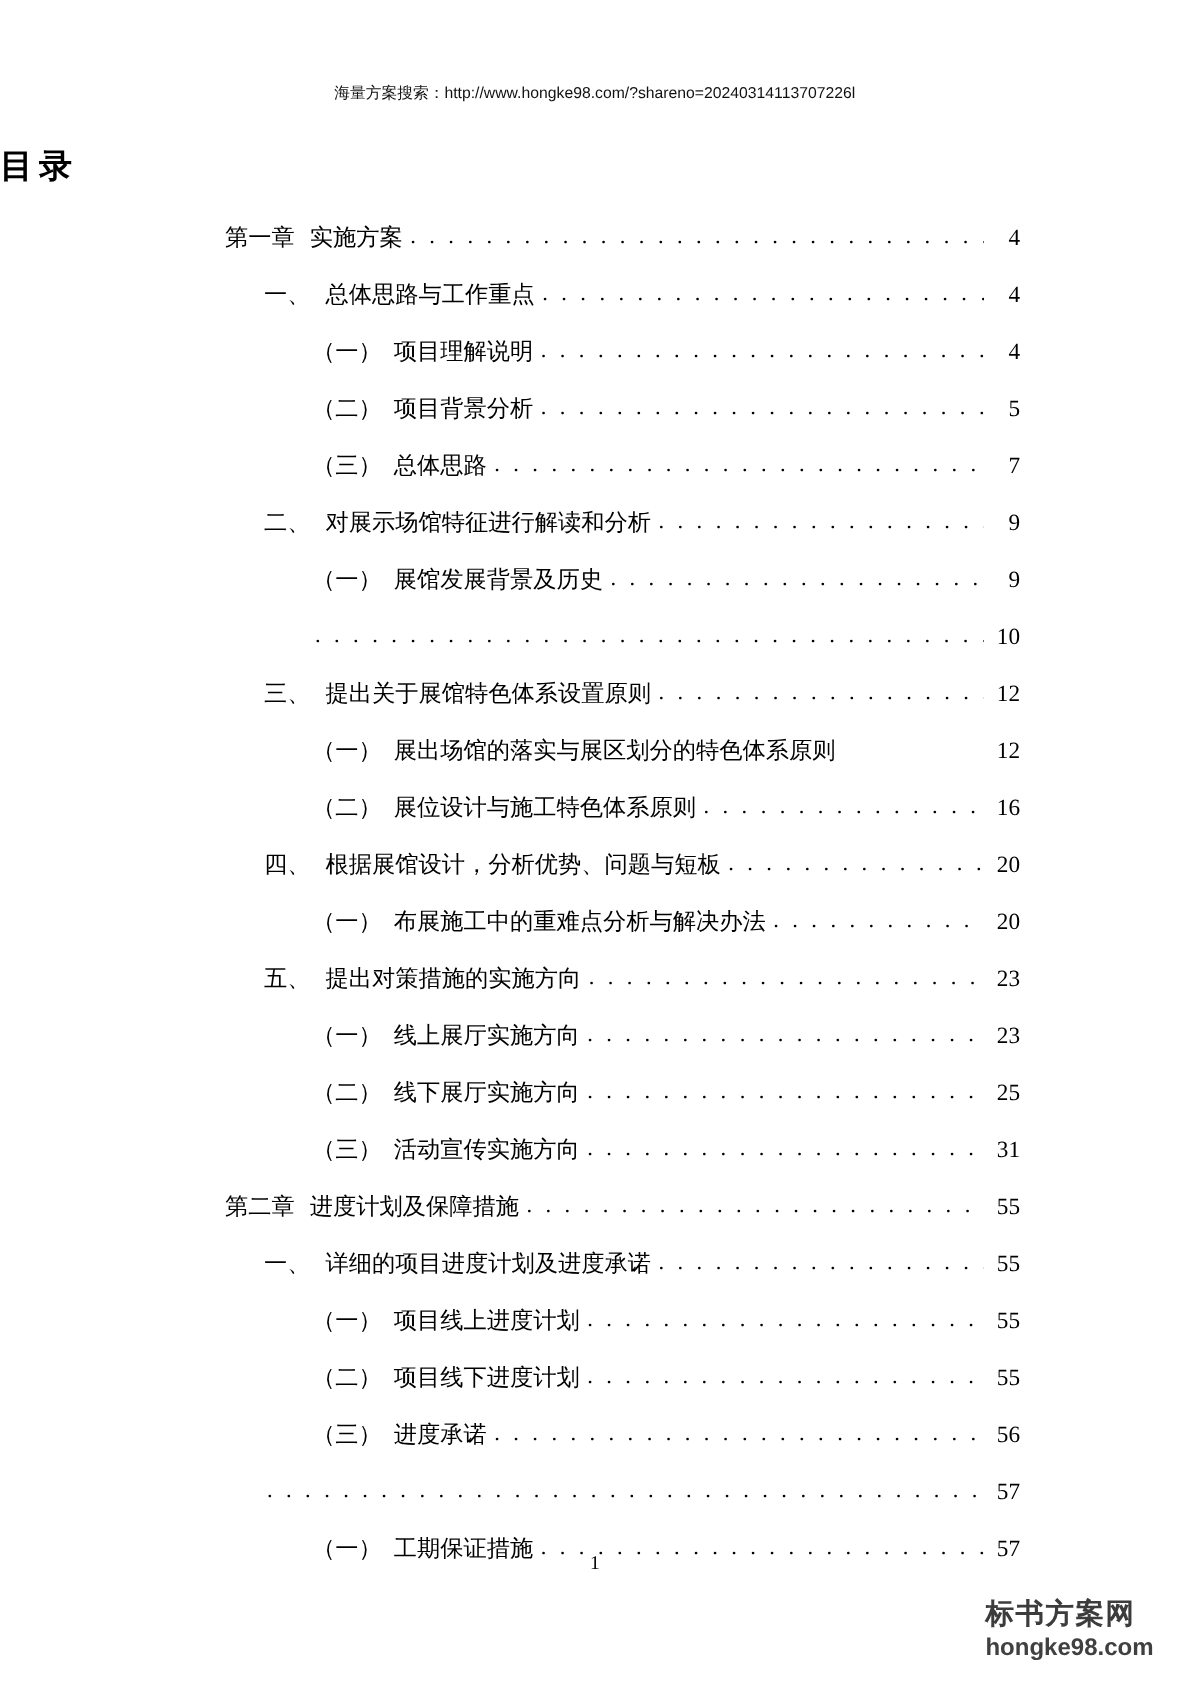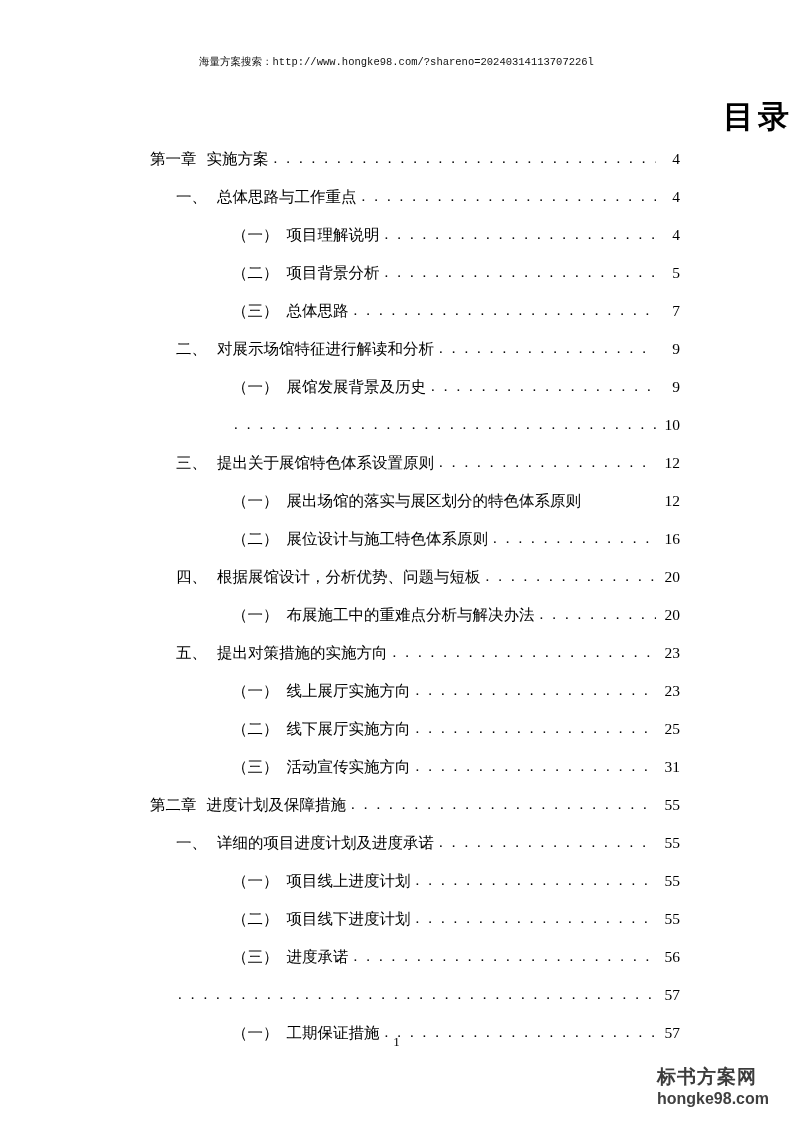--- a/index.html
+++ b/index.html
@@ -16,35 +16,35 @@
     color: #000000;
     overflow: hidden;
     box-sizing: border-box;
   }
   .header-note {
     position: absolute;
     top: 55px;
     left: 0;
     width: 100%;
     text-align: center;
-    font-family: Liberation Mono, monospace;
+    font-family: Liberation Sans, sans-serif;
     font-size: 10.5px;
     color: #111111;
     letter-spacing: 0px;
     white-space: nowrap;
   }
   .doc-title {
     position: absolute;
     top: 96px;
     left: 0;
     width: 100%;
-    text-align: right;
+    text-align: left;
     font-family: "DejaVu Serif", "Liberation Serif", serif;
     font-weight: bold;
-    font-size: 31px;
+    font-size: 22px;
     letter-spacing: 4px;
   }
   .toc {
     position: absolute;
     top: 140px;
     left: 150px;
     width: 530px;
   }
   .toc-row {
     display: flex;
@@ -69,21 +69,21 @@
   }
   .toc-row .page-num {
     flex: 0 0 auto;
     text-align: right;
     min-width: 20px;
     padding-left: 2px;
   }
   
   .lvl-0 { margin-left: 0px; }
   .lvl-1 { margin-left: 26px; }
-  .lvl-2 { margin-left: 82px; }
+  .lvl-2 { margin-left: 58px; }
 
   .lvl-0 .label .num { margin-right: 10px; margin-top: 36px; }
   .lvl-1 .label .num { margin-right: 10px; }
   .lvl-2 .label .num { margin-right: 8px; }
 
   .nodots .leader { letter-spacing: 0; color: transparent; }
 
   .page-number {
     position: absolute;
     bottom: 72px;

